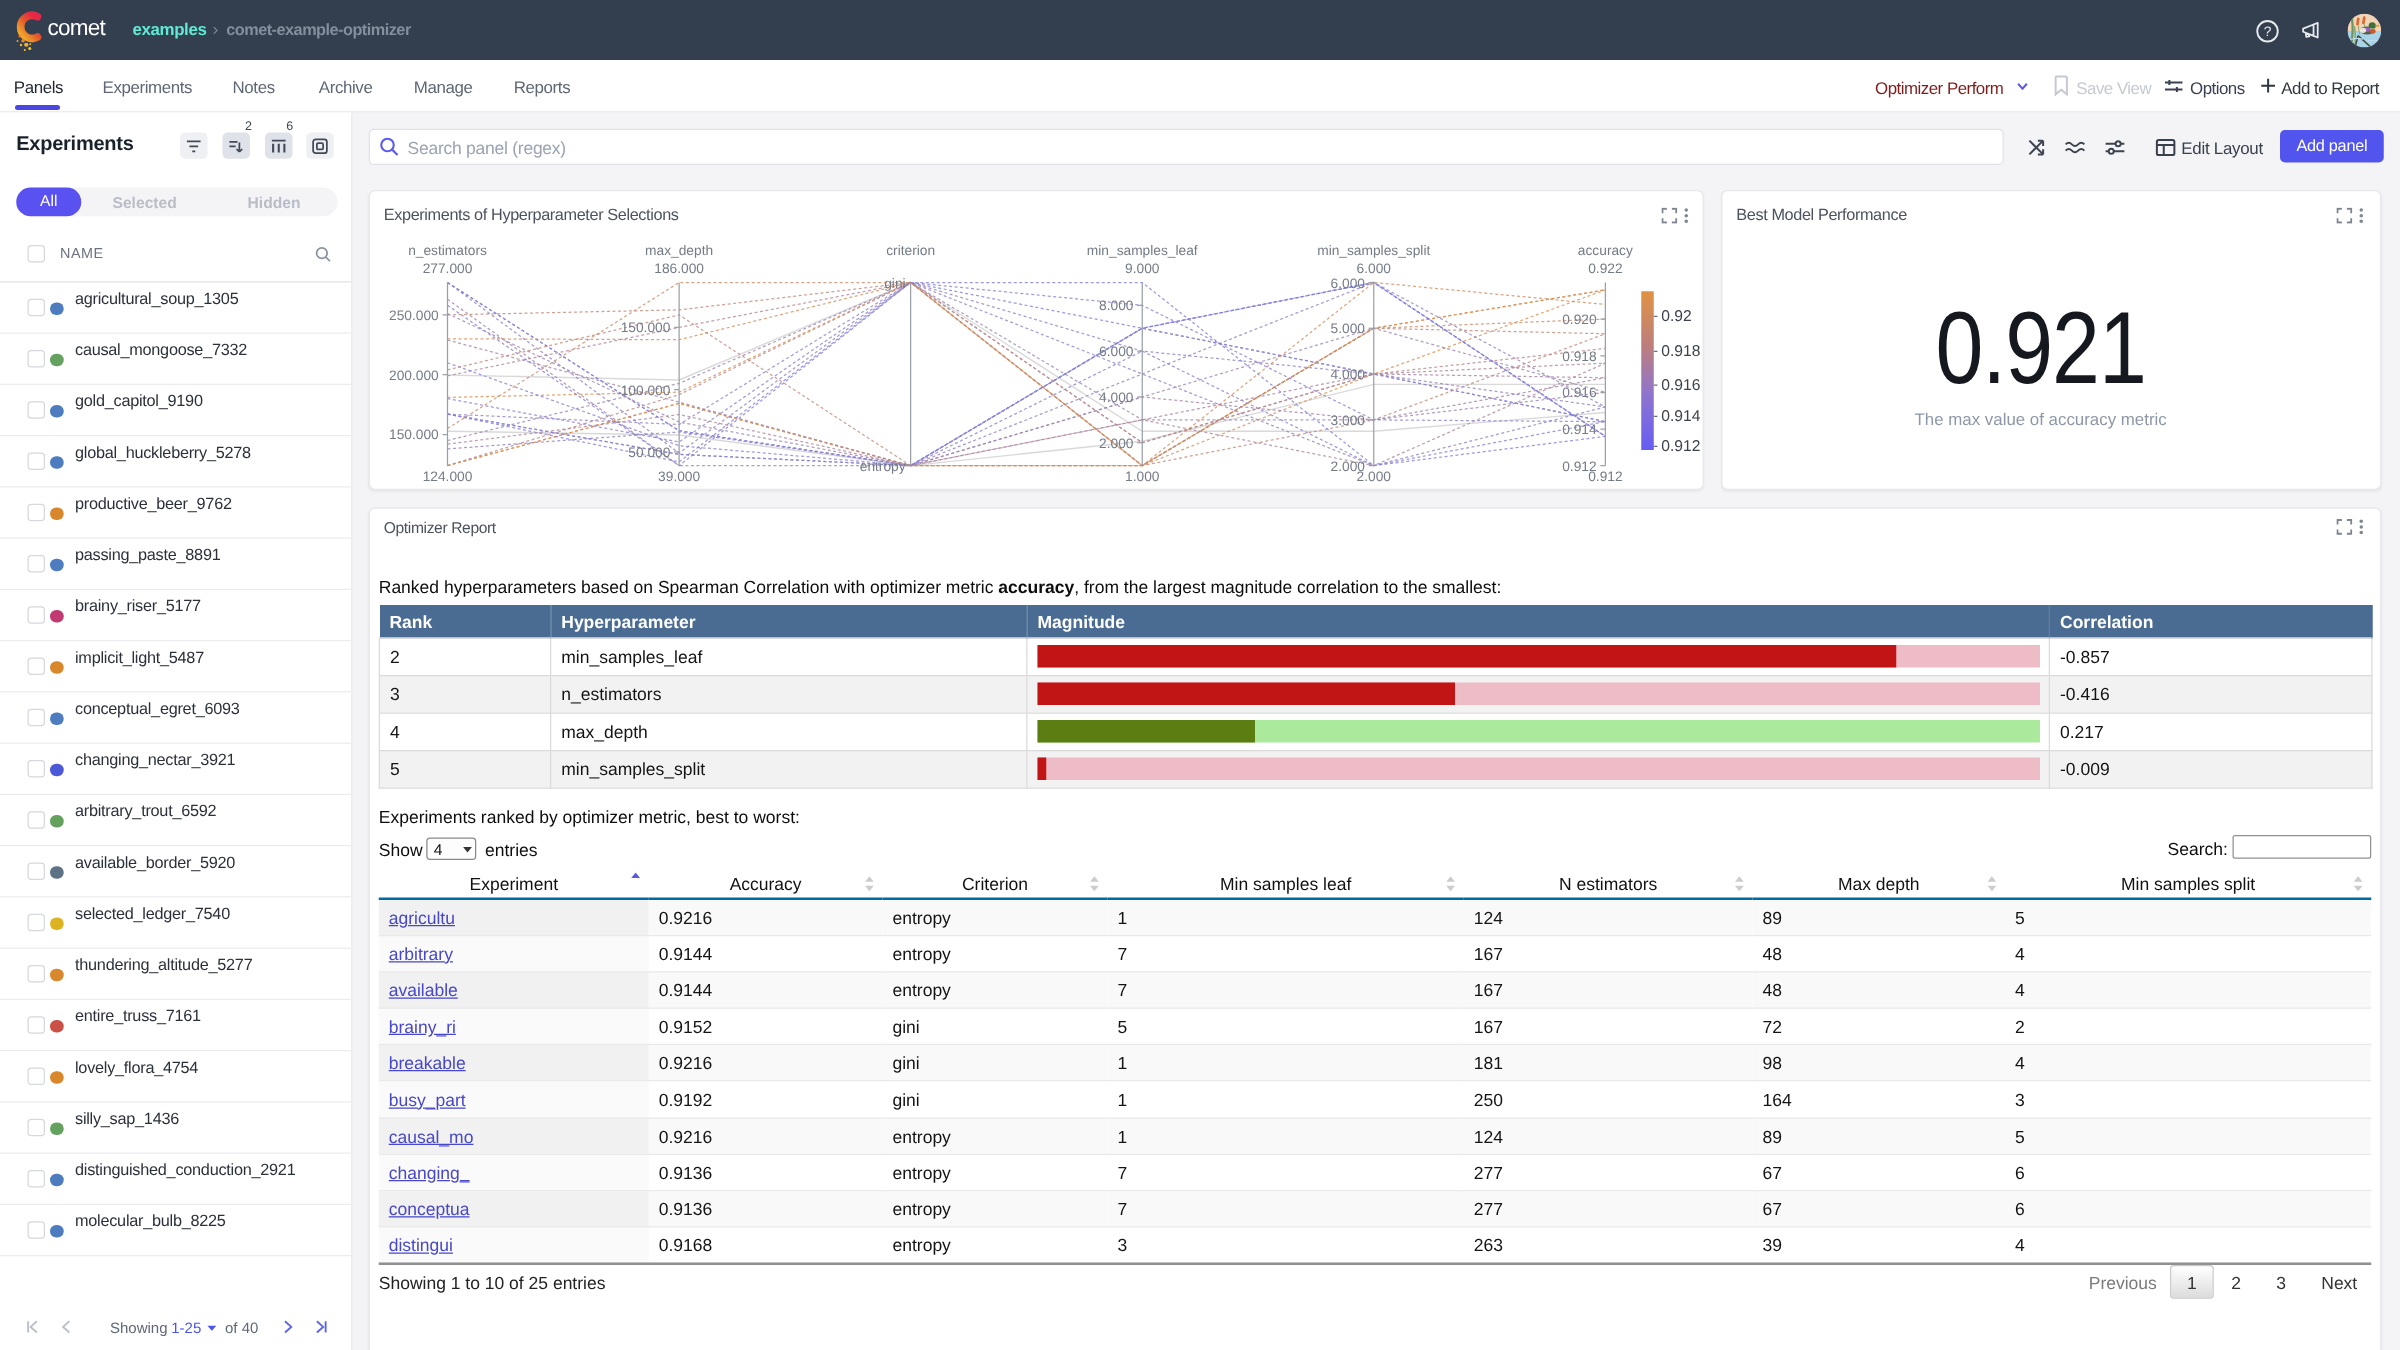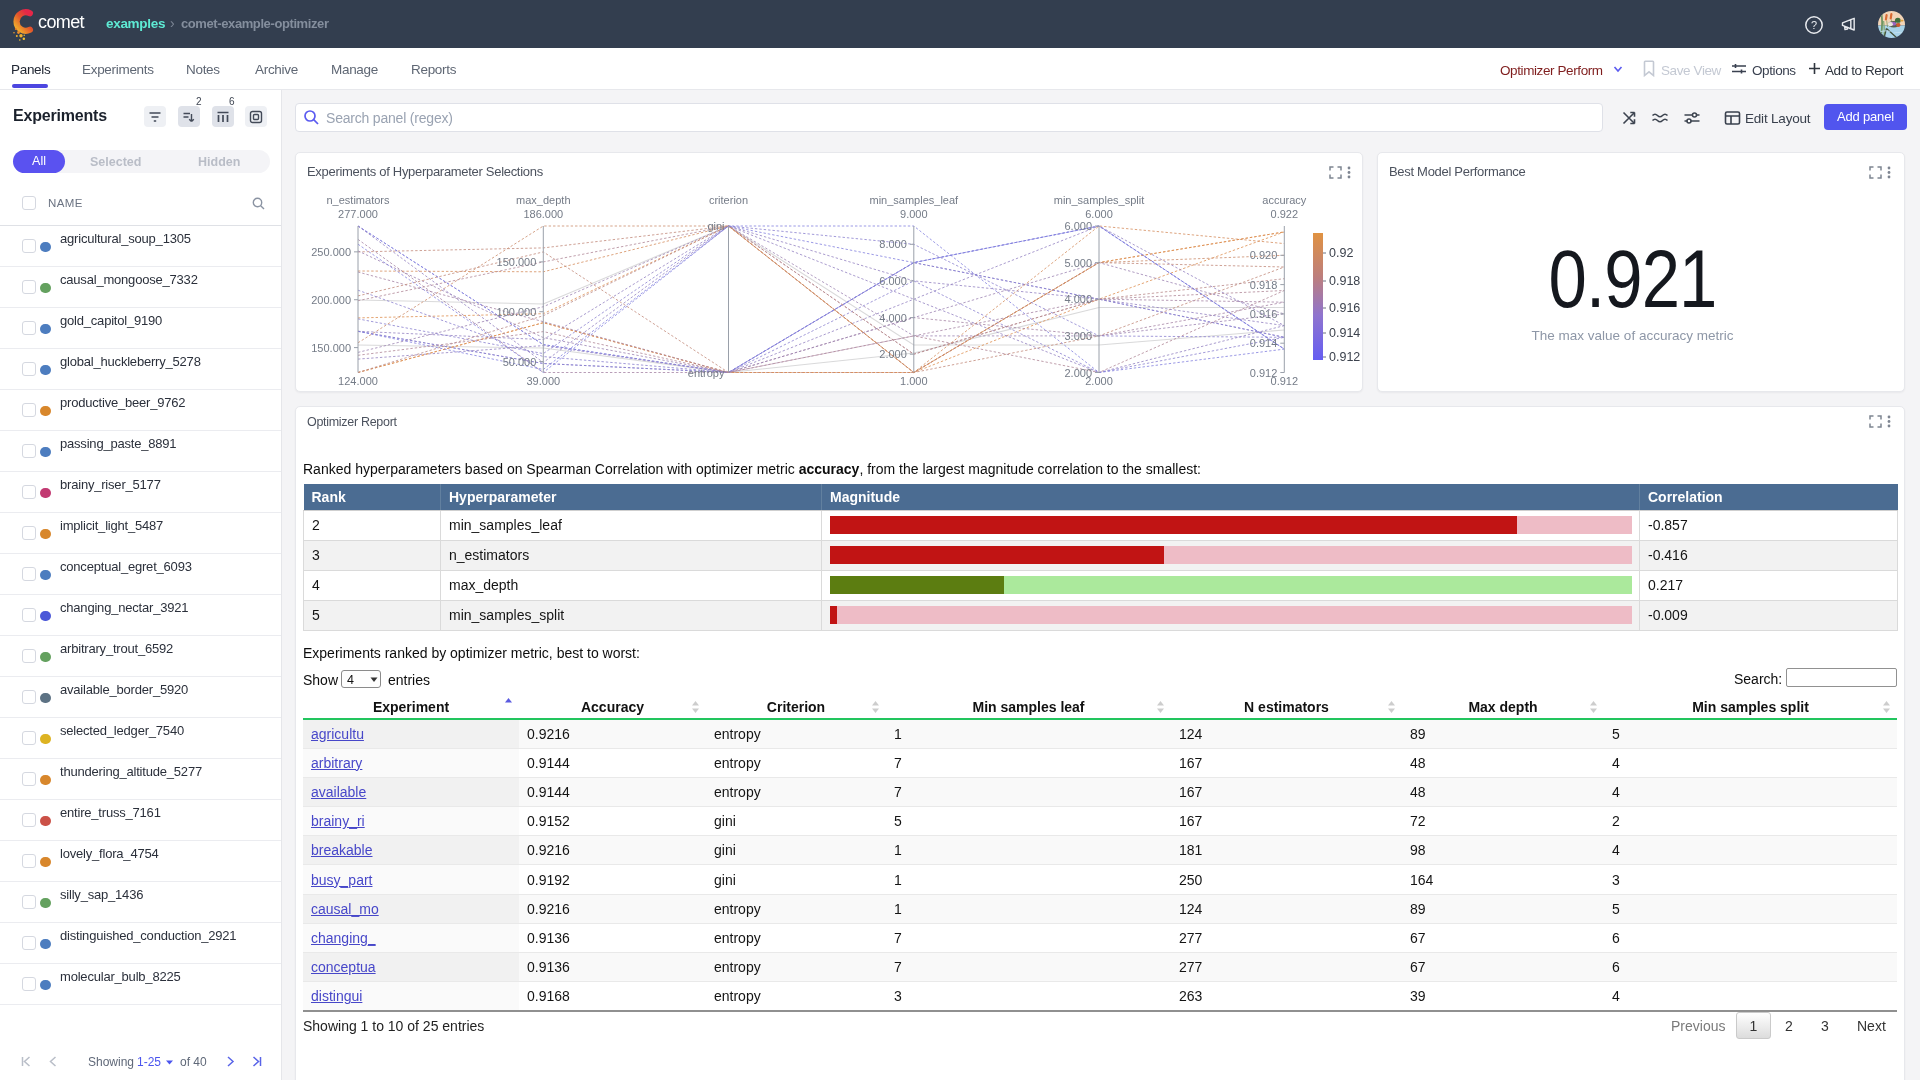--- a/index.html
+++ b/index.html
@@ -62,22 +62,22 @@
 .barfg{position:absolute;left:0;top:0;height:18px}
 #expRanked{position:absolute;left:303px;top:645px;font-size:14px;color:#0d0d0d}
 #showLbl{position:absolute;left:303px;top:672px;font-size:14px;color:#0d0d0d}
 #showSel{position:absolute;left:341px;top:670px;width:40px;height:18px;border:1px solid #8a8a8a;border-radius:3px;background:#fdfdfd}
 #showSel span{position:absolute;left:5px;top:2px;font-size:12.5px;color:#111}
 #entriesLbl{position:absolute;left:388px;top:672px;font-size:14px;color:#0d0d0d}
 #searchLbl{position:absolute;left:1734px;top:671px;font-size:14px;color:#0d0d0d}
 #searchInp{position:absolute;left:1786px;top:668px;width:111px;height:19px;border:1px solid #919191;border-radius:2px;background:#fff}
 
 #dt{position:absolute;left:303px;top:695px;border-collapse:collapse;table-layout:fixed}
-#dt th{font-size:14px;font-weight:bold;color:#111;height:24px;text-align:center;position:relative;
-  border-bottom:2px solid #22c55e}
+#dt th{font-size:14px;font-weight:normal;color:#111;height:24px;text-align:center;position:relative;
+  border-bottom:2px solid #0369a1}
 #dt td{font-size:14px;color:#141414;height:29.2px;padding:0 0 0 8px;text-align:left;border-bottom:1px solid #e9e9e9}
 #dt tr.odd td{background:#f9f9f9}
 #dt tr.odd td.c1{background:#f1f1f1}
 #dt tr.even td.c1{background:#fafafa}
 #dt a{color:#4747c9;text-decoration:underline}
 .sorticons{position:absolute;right:6px;top:5px;width:9px;height:14px}
 #dtinfo{position:absolute;left:303px;top:1018px;font-size:14px;color:#222}
 #dtprev{position:absolute;left:1671px;top:1018px;font-size:14px;color:#7a7a7a}
 #pg1{position:absolute;left:1736px;top:1012px;width:35px;height:27px;border:1px solid #cacaca;border-radius:3px;
   background:linear-gradient(#ffffff,#dcdcdc);text-align:center;line-height:27px;font-size:14px;color:#333}

